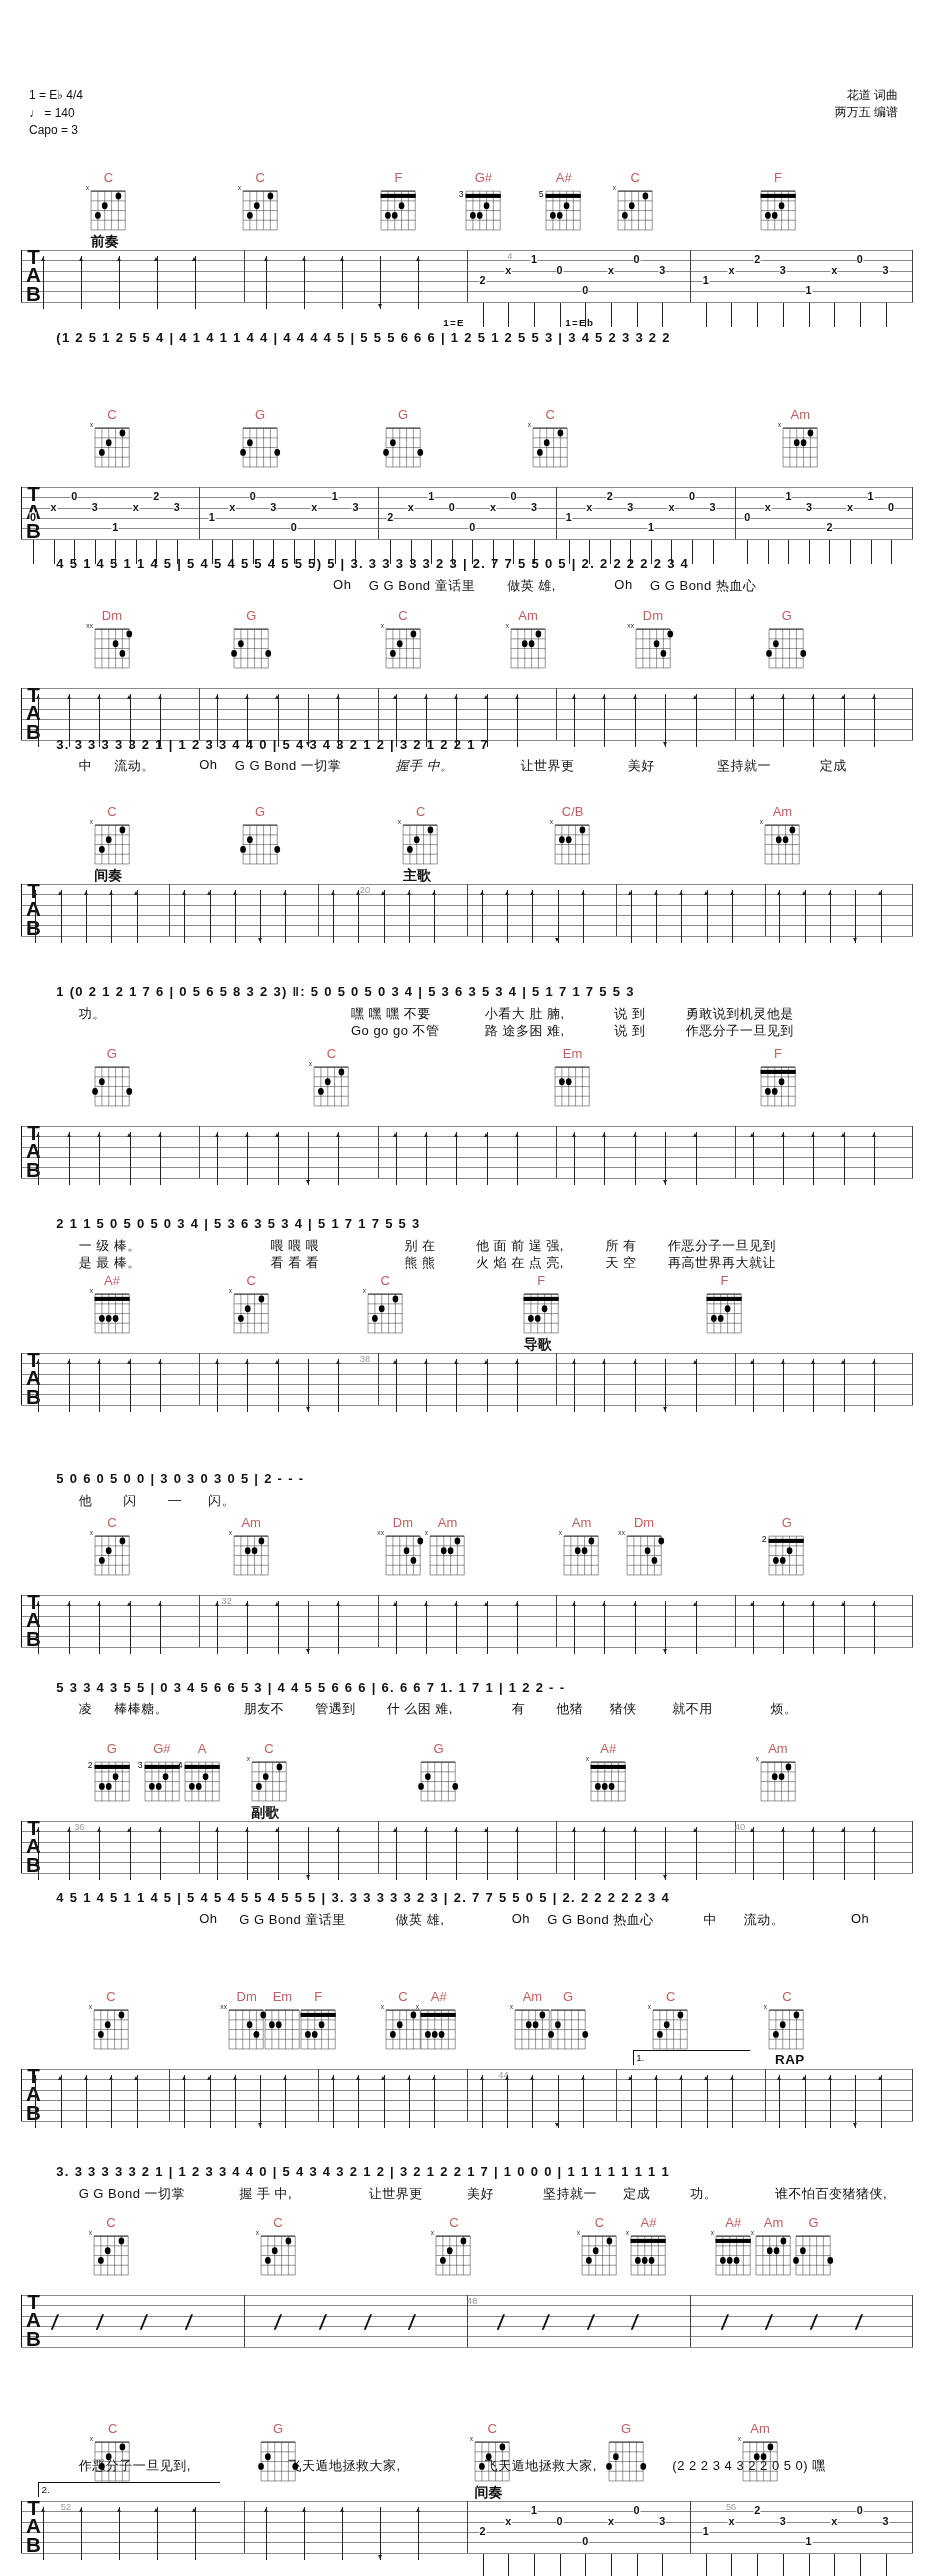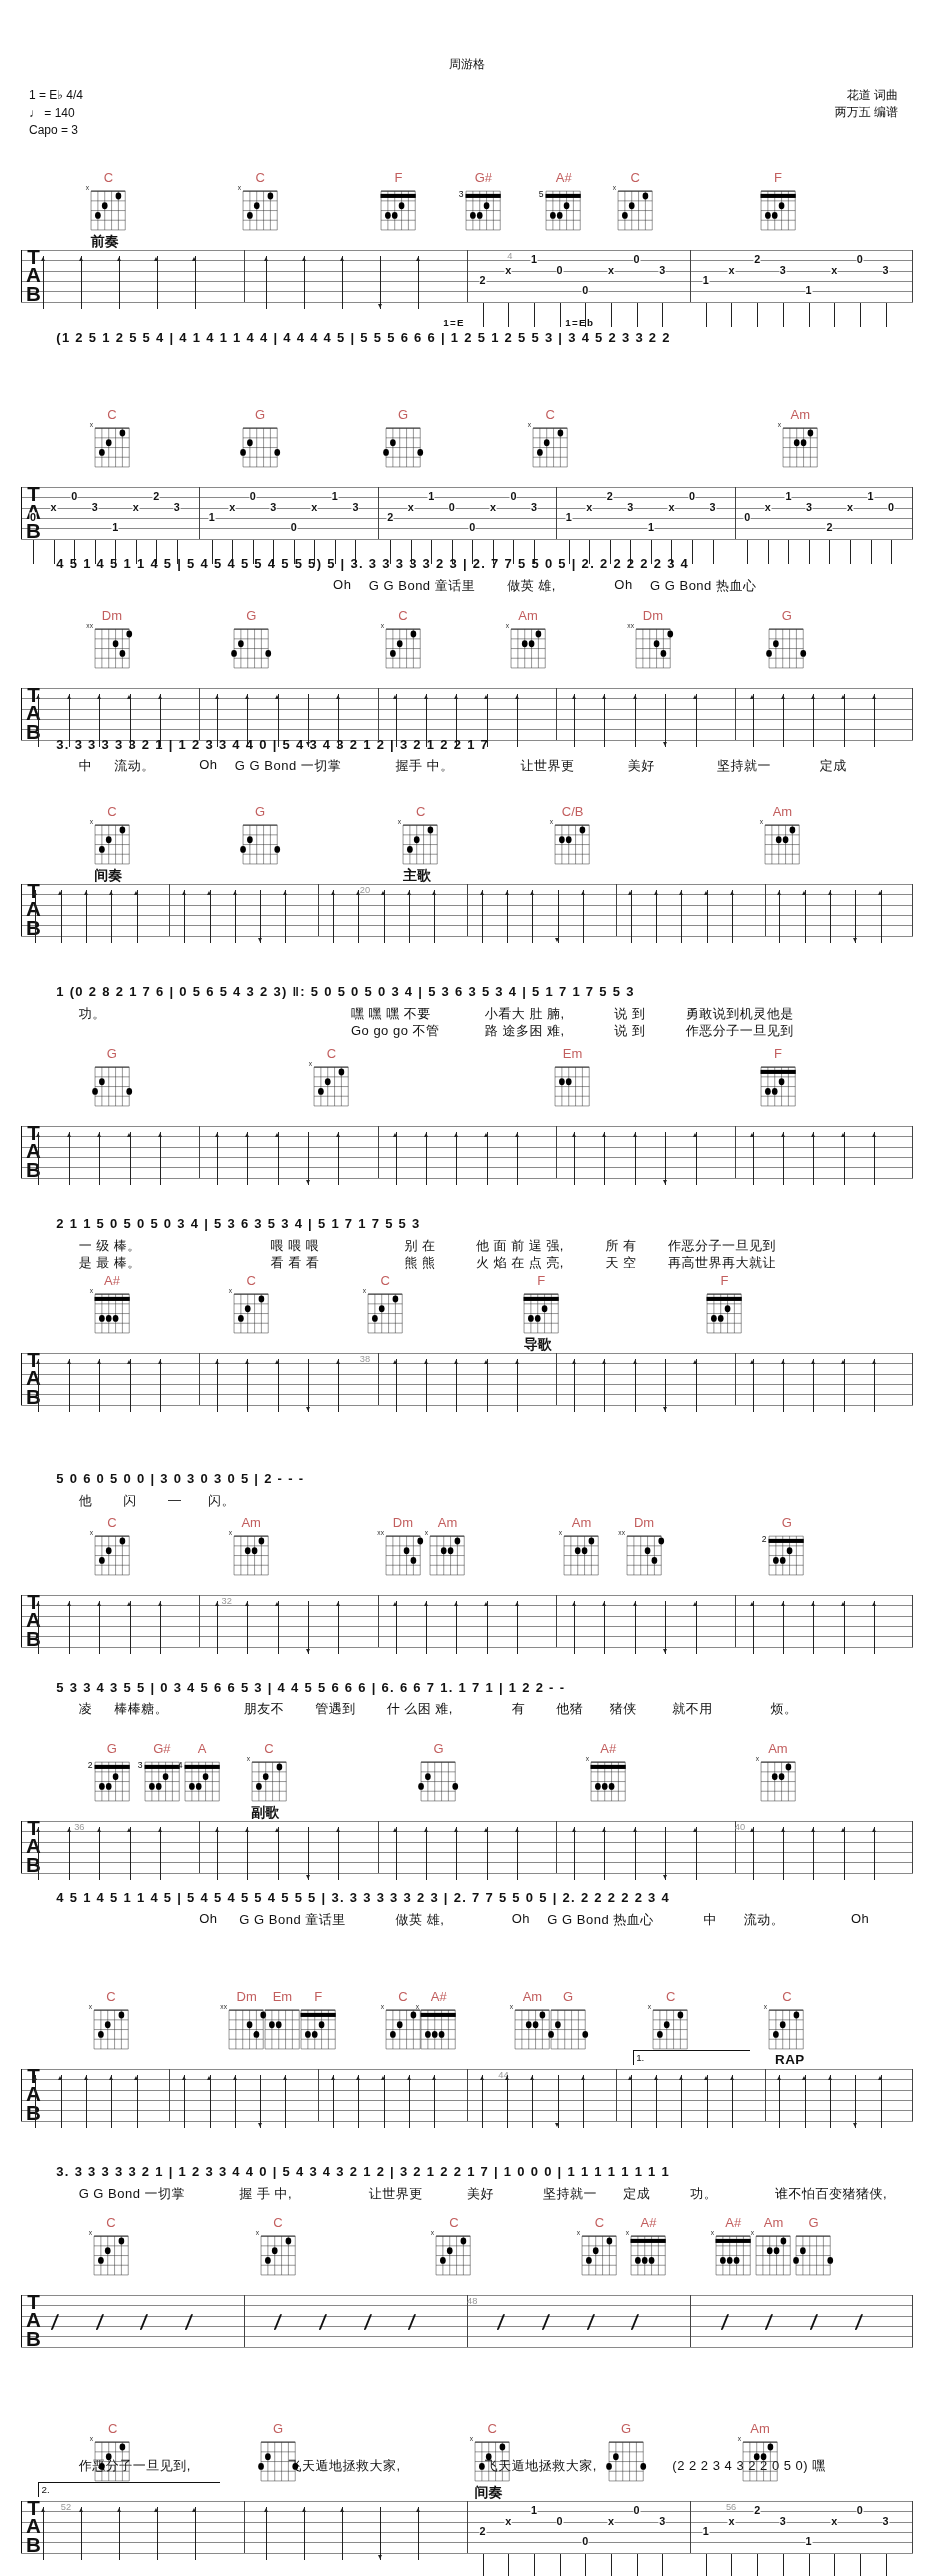--- a/index.html
+++ b/index.html
@@ -36,21 +36,20 @@
   .melody{position:absolute;font-size:13px;font-weight:600;letter-spacing:1.3px;white-space:nowrap;}
   .mmark{position:absolute;font-size:9.8px;font-weight:bold;top:-13.4px;}
   .lyr{position:absolute;height:16.5px;}
   .lyr span{position:absolute;font-size:13px;white-space:nowrap;letter-spacing:0.5px;}
   svg text{font-family:"Liberation Sans",sans-serif;}
 </style>
 </head>
 <body>
 
 <div id="page">
-  <div class="hdr-artist">周游格</div>
   <div class="meta-left">
     <div>1 = E♭ 4/4</div>
     <div>♩ = 140</div>
     <div>Capo = 3</div>
   </div>
   <div class="meta-right">
     <div>花道 词曲</div>
     <div>两万五 编谱</div>
   </div>
   <div id="systems">
@@ -563,21 +562,21 @@
           <div class="arr up" style="left: 88.8%; top: 6.2px; height: 53px;"></div>
           <div class="arr up" style="left: 92.2%; top: 6.2px; height: 53px;"></div>
           <div class="arr up" style="left: 95.6%; top: 6.2px; height: 53px;"></div>
         </div>
         <div class="melody" style="left: 4%; top: 129px;">3. 3 3 3 3 3 2 1 | 1 2 3 3 4 4 0 | 5 4 3 4 3 2 1 2 | 3 2 1 2 2 1 7</div>
         <div class="lyr" style="left: 0px; right: 0px; top: 149px;">
           <span style="left: 6.5%;">中</span>
           <span style="left: 10.5%;">流动。</span>
           <span style="left: 20%;">Oh</span>
           <span style="left: 24%;">G G Bond 一切掌</span>
-          <span style="left: 42%;">握手 中。</span>
+          <span style="left: 42%; font-style: italic;">握手 中。</span>
           <span style="left: 56%;">让世界更</span>
           <span style="left: 68%;">美好</span>
           <span style="left: 78%;">坚持就一</span>
           <span style="left: 89.5%;">定成</span>
         </div>
       </div>
       <div class="system" style="top: 804px;">
         <div class="chord" style="left: 9.4%;"><div class="chord-label" style="color: rgb(194, 94, 94);">C</div><svg width="54" height="49" viewBox="0 0 104 96">
             <line x1="18" y1="14" x2="18" y2="90" stroke="#333" stroke-width="1"></line>
             <line x1="31.4" y1="14" x2="31.4" y2="90" stroke="#333" stroke-width="1"></line>
@@ -702,21 +701,21 @@
           <div class="arr up" style="left: 71.1667%; top: 6.2px; height: 53px;"></div>
           <div class="arr up" style="left: 74%; top: 6.2px; height: 53px;"></div>
           <div class="arr up" style="left: 76.8333%; top: 6.2px; height: 53px;"></div>
           <div class="arr up" style="left: 79.6667%; top: 6.2px; height: 53px;"></div>
           <div class="arr up" style="left: 85%; top: 6.2px; height: 53px;"></div>
           <div class="arr up" style="left: 87.8333%; top: 6.2px; height: 53px;"></div>
           <div class="arr up" style="left: 90.6667%; top: 6.2px; height: 53px;"></div>
           <div class="arr down" style="left: 93.5%; top: 6.2px; height: 53px;"></div>
           <div class="arr up" style="left: 96.3333%; top: 6.2px; height: 53px;"></div>
         </div>
-        <div class="melody" style="left: 4%; top: 180px;">1 (0 2 8 2 1 7 6 | 0 5 6 5 4 3 2 3) ‖: 5 0 5 0 5 0 3 4 | 5 3 6 3 5  3 4 | 5 1 7 1 7 5 5 3</div>
+        <div class="melody" style="left: 4%; top: 180px;">1 (0 2 1 2 1 7 6 | 0 5 6 5 8 3 2 3) ‖: 5 0 5 0 5 0 3 4 | 5 3 6 3 5  3 4 | 5 1 7 1 7 5 5 3</div>
         <div class="lyr" style="left: 0px; right: 0px; top: 201px;">
           <span style="left: 6.5%;">功。</span>
           <span style="left: 37%;">嘿 嘿 嘿 不要</span>
           <span style="left: 52%;">小看大 肚 腩,</span>
           <span style="left: 66.5%;">说 到</span>
           <span style="left: 74.5%;">勇敢说到机灵他是</span>
         </div>
         <div class="lyr" style="left: 0px; right: 0px; top: 218px;">
           <span style="left: 37%;">Go go go 不管</span>
           <span style="left: 52%;">路 途多困 难,</span>

